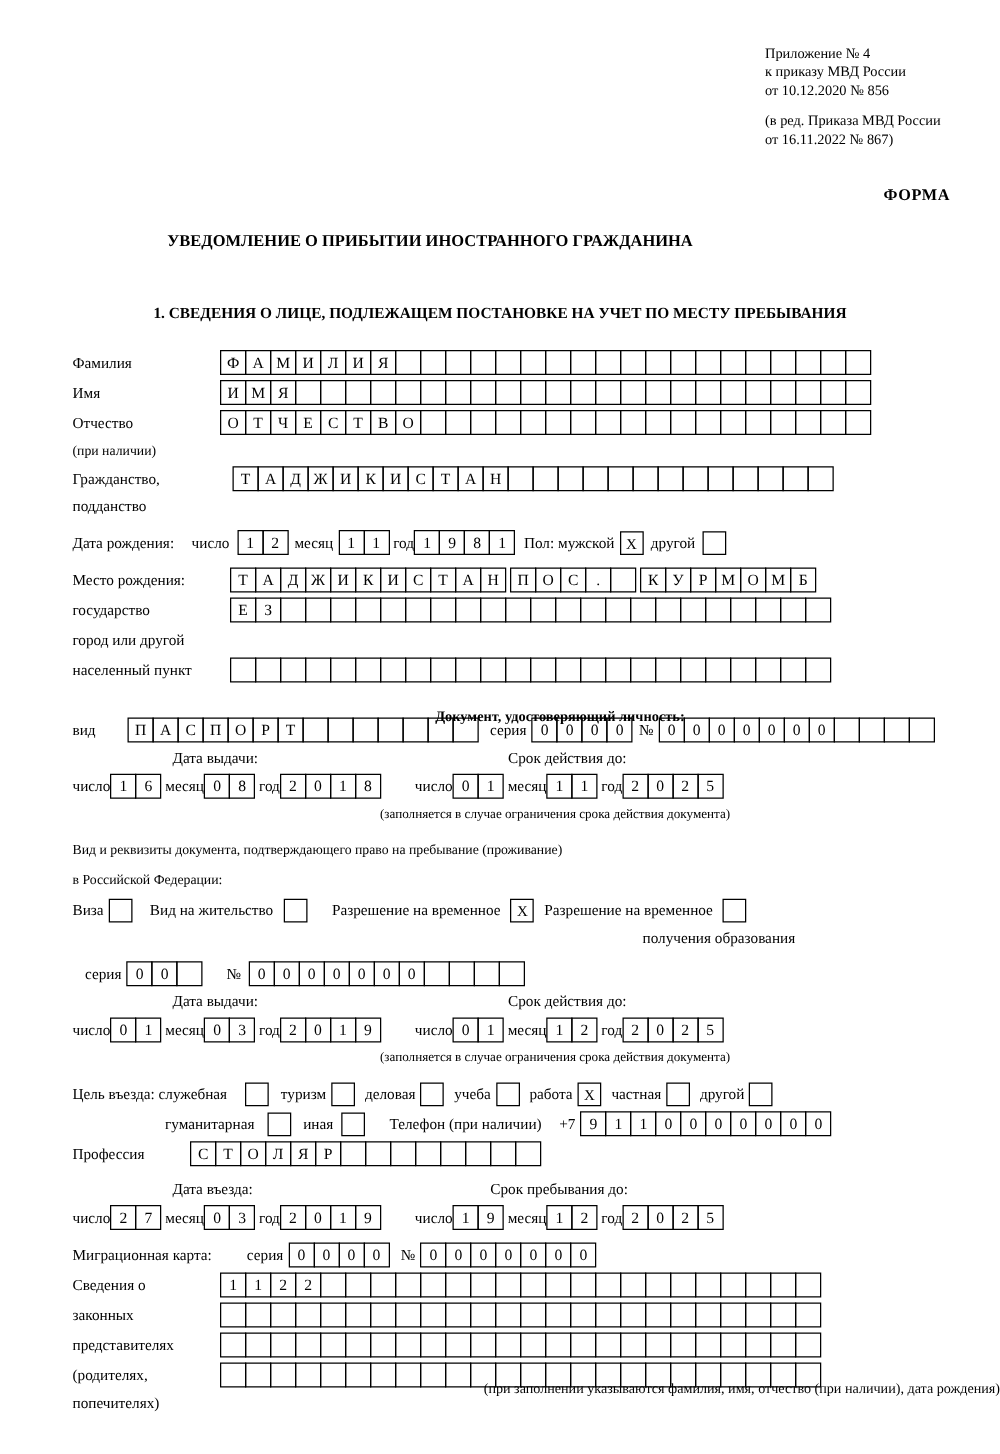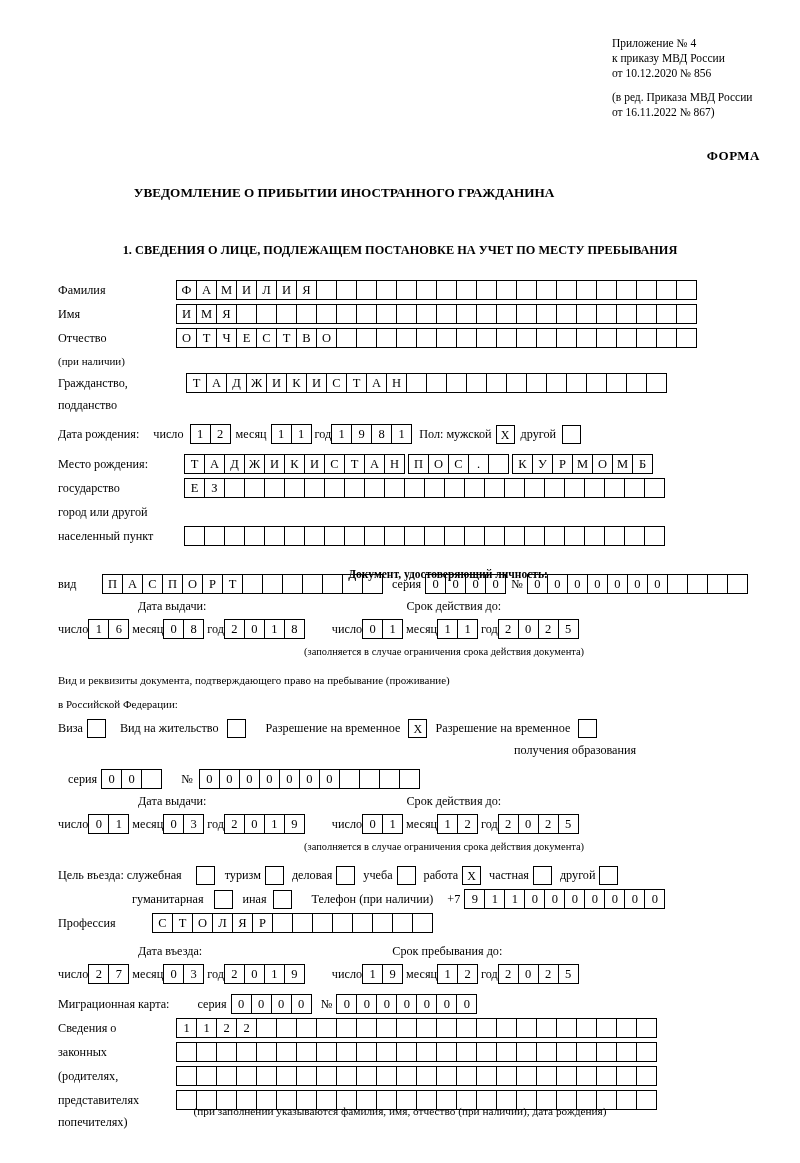--- a/index.html
+++ b/index.html
@@ -116,21 +116,21 @@
   .gap14 { width: 14px; }
   .gap20 { width: 20px; }
   .gap28 { width: 28px; }
   .lbl-w1 { width: 118px; display: inline-block; }
   .lbl-w2 { width: 122px; display: inline-block; }
   .footer-note {
     position: absolute;
     top: 1105px;
     left: 0;
     width: 800px;
-    text-align: center;
+    text-align: right;
     font-size: 11.3px;
   }
   .doc-hdr {
     text-align: center;
     font-weight: bold;
     font-size: 11.5px;
     padding-left: 90px;
   }
 </style>
 </head>
@@ -860,50 +860,50 @@
           <span class="cell"></span>
           <span class="cell"></span>
           <span class="cell"></span>
           <span class="cell"></span>
           <span class="cell"></span>
           <span class="cell"></span>
           <span class="cell"></span>
         </span>
     </div>
     <div class="row">
+      <span class="lbl lbl-w1">представителях</span>
+      <span class="cells">
+          <span class="cell"></span>
+          <span class="cell"></span>
+          <span class="cell"></span>
+          <span class="cell"></span>
+          <span class="cell"></span>
+          <span class="cell"></span>
+          <span class="cell"></span>
+          <span class="cell"></span>
+          <span class="cell"></span>
+          <span class="cell"></span>
+          <span class="cell"></span>
+          <span class="cell"></span>
+          <span class="cell"></span>
+          <span class="cell"></span>
+          <span class="cell"></span>
+          <span class="cell"></span>
+          <span class="cell"></span>
+          <span class="cell"></span>
+          <span class="cell"></span>
+          <span class="cell"></span>
+          <span class="cell"></span>
+          <span class="cell"></span>
+          <span class="cell"></span>
+          <span class="cell"></span>
+        </span>
+    </div>
+    <div class="row">
       <span class="lbl lbl-w1">(родителях,</span>
-      <span class="cells">
-          <span class="cell"></span>
-          <span class="cell"></span>
-          <span class="cell"></span>
-          <span class="cell"></span>
-          <span class="cell"></span>
-          <span class="cell"></span>
-          <span class="cell"></span>
-          <span class="cell"></span>
-          <span class="cell"></span>
-          <span class="cell"></span>
-          <span class="cell"></span>
-          <span class="cell"></span>
-          <span class="cell"></span>
-          <span class="cell"></span>
-          <span class="cell"></span>
-          <span class="cell"></span>
-          <span class="cell"></span>
-          <span class="cell"></span>
-          <span class="cell"></span>
-          <span class="cell"></span>
-          <span class="cell"></span>
-          <span class="cell"></span>
-          <span class="cell"></span>
-          <span class="cell"></span>
-        </span>
-    </div>
-    <div class="row">
-      <span class="lbl lbl-w1">представителях</span>
       <span class="cells">
           <span class="cell"></span>
           <span class="cell"></span>
           <span class="cell"></span>
           <span class="cell"></span>
           <span class="cell"></span>
           <span class="cell"></span>
           <span class="cell"></span>
           <span class="cell"></span>
           <span class="cell"></span>

